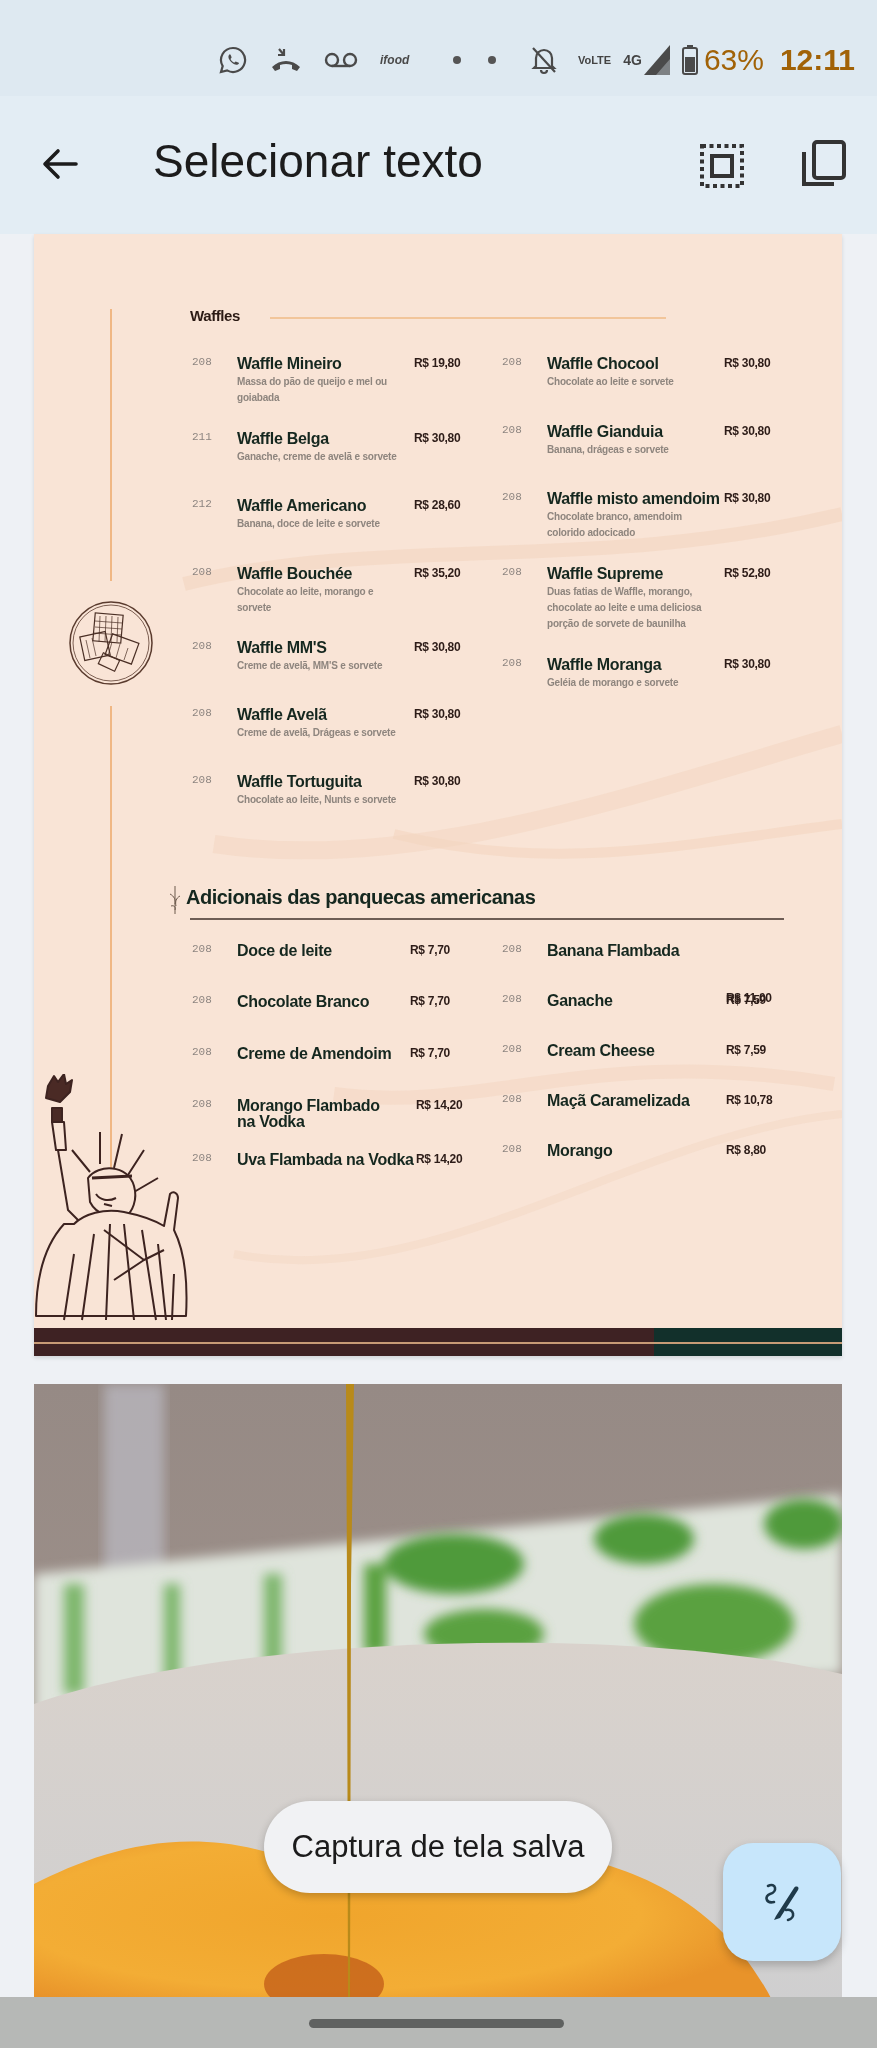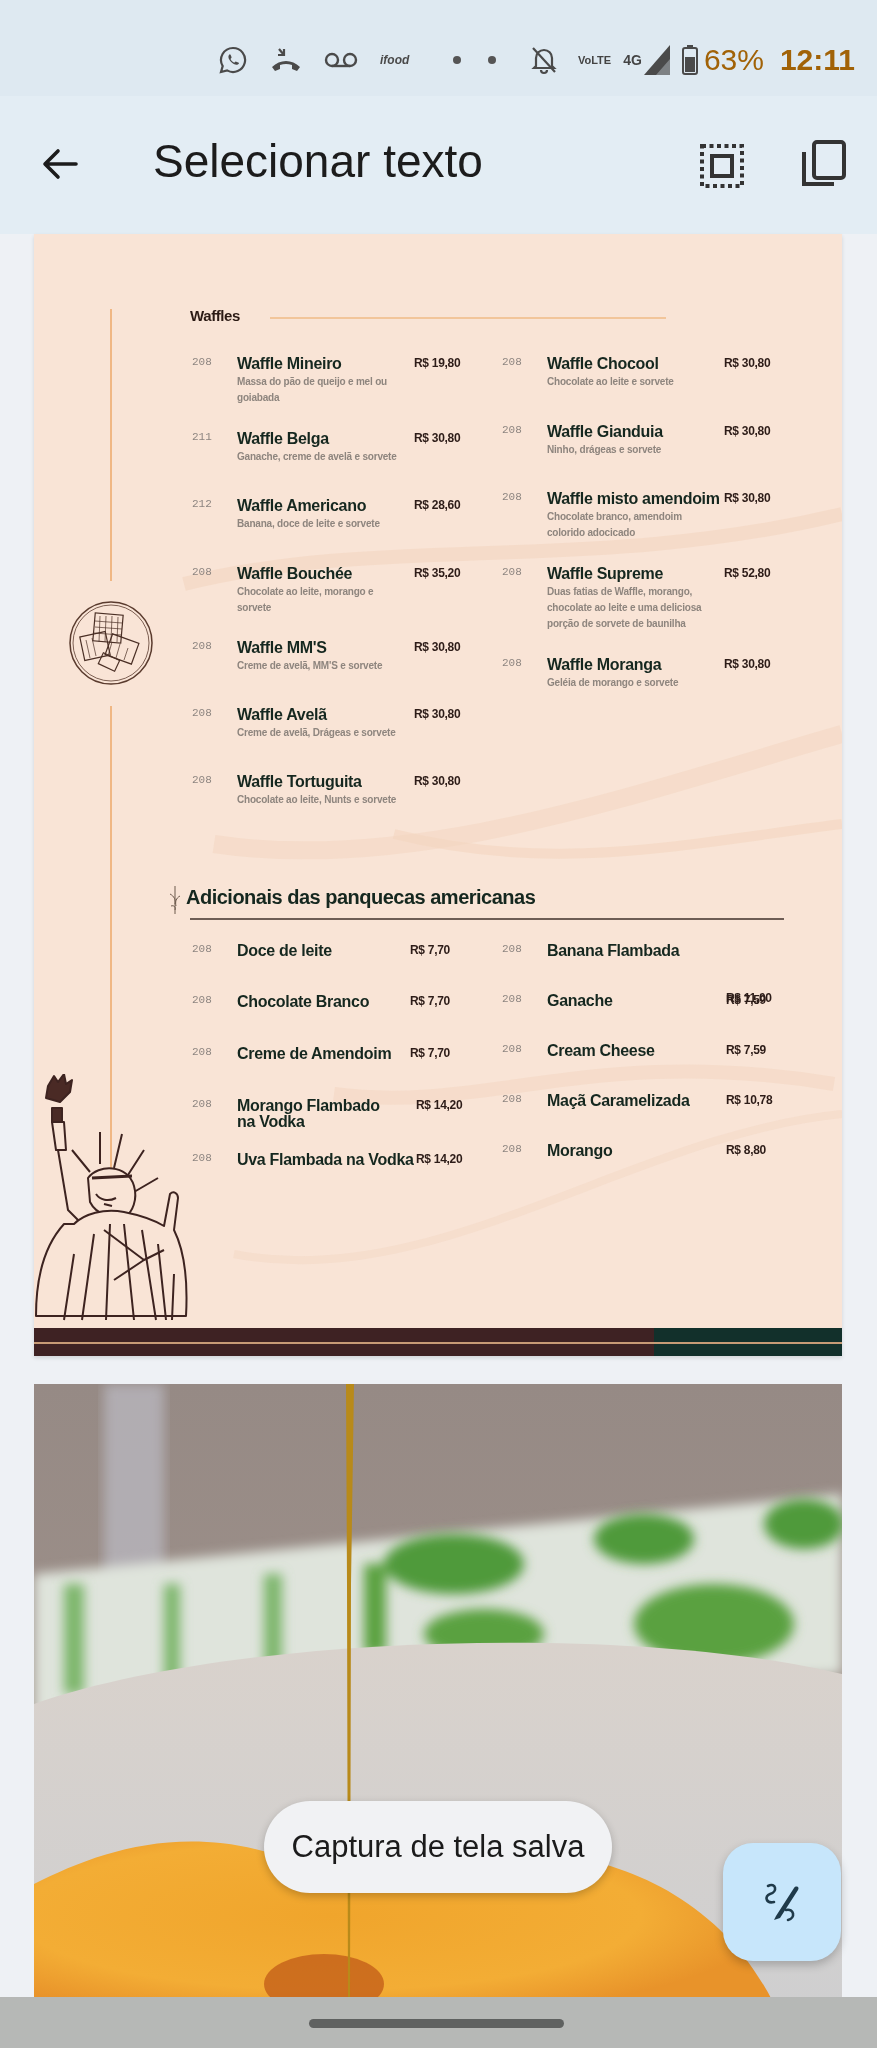--- a/index.html
+++ b/index.html
@@ -250,21 +250,21 @@
 
   <div class="item" style="left:468px;top:122px;width:300px;">
     <span class="item-code">208</span>
     <span class="item-name">Waffle Chocool</span>
     <span class="item-desc">Chocolate ao leite e sorvete</span>
     <span class="item-price" style="left:222px;">R$ 30,80</span>
   </div>
   <div class="item" style="left:468px;top:190px;width:300px;">
     <span class="item-code">208</span>
     <span class="item-name">Waffle Gianduia</span>
-    <span class="item-desc">Ninho, drágeas e sorvete</span>
+    <span class="item-desc">Banana, drágeas e sorvete</span>
     <span class="item-price" style="left:222px;">R$ 30,80</span>
   </div>
   <div class="item" style="left:468px;top:257px;width:300px;">
     <span class="item-code">208</span>
     <span class="item-name">Waffle misto amendoim</span>
     <span class="item-desc">Chocolate branco, amendoim colorido adocicado</span>
     <span class="item-price" style="left:222px;">R$ 30,80</span>
   </div>
   <div class="item" style="left:468px;top:332px;width:300px;">
     <span class="item-code">208</span>

